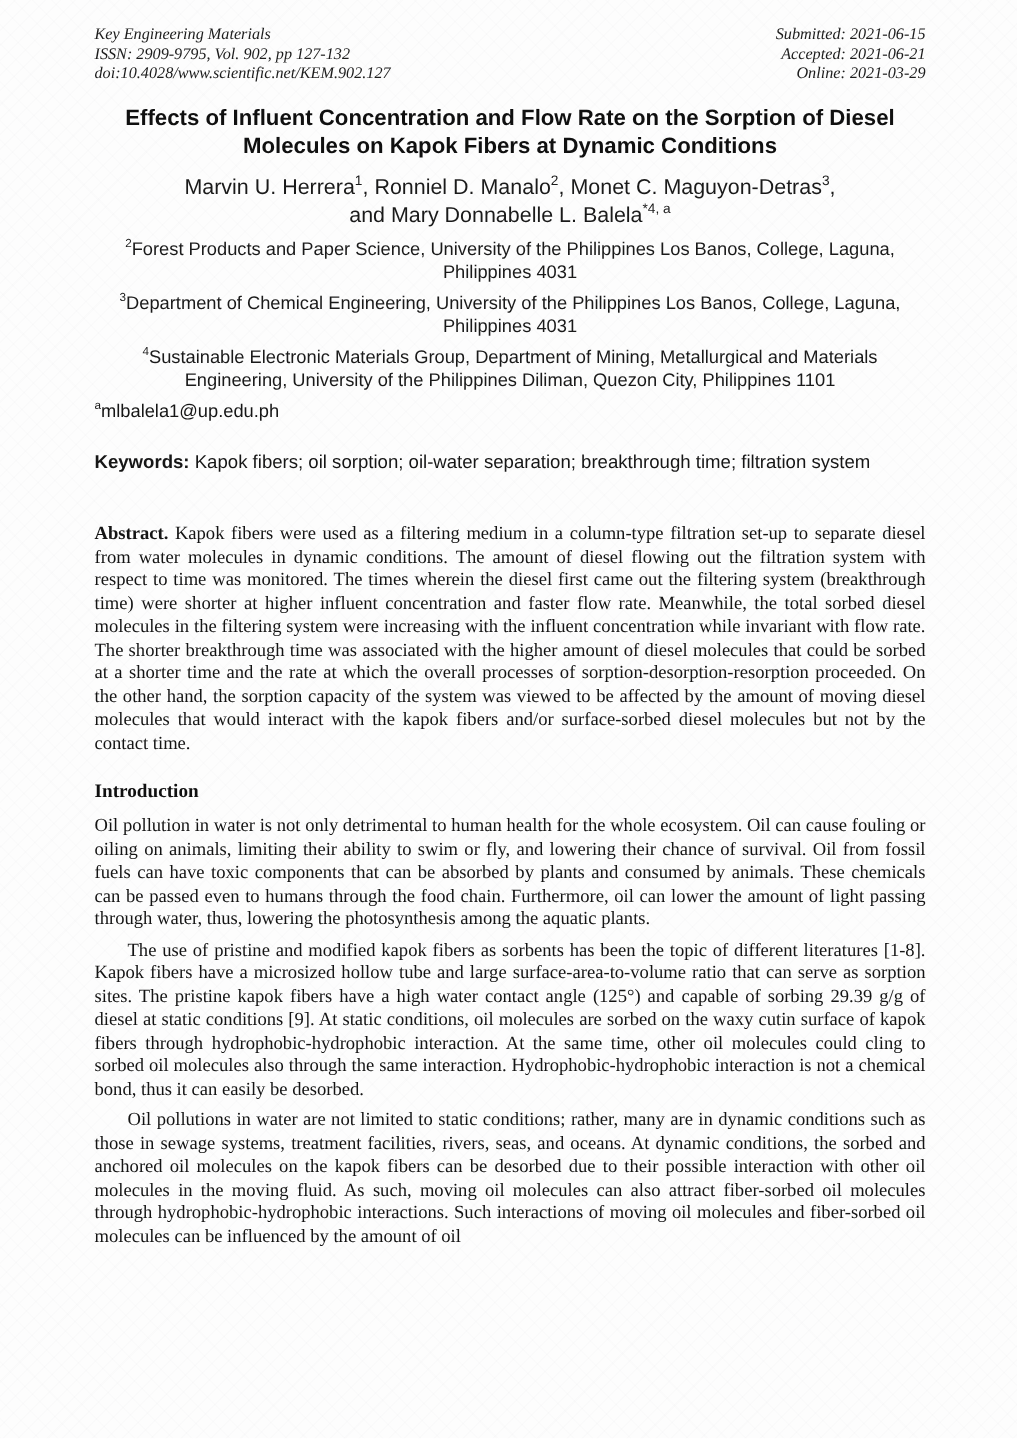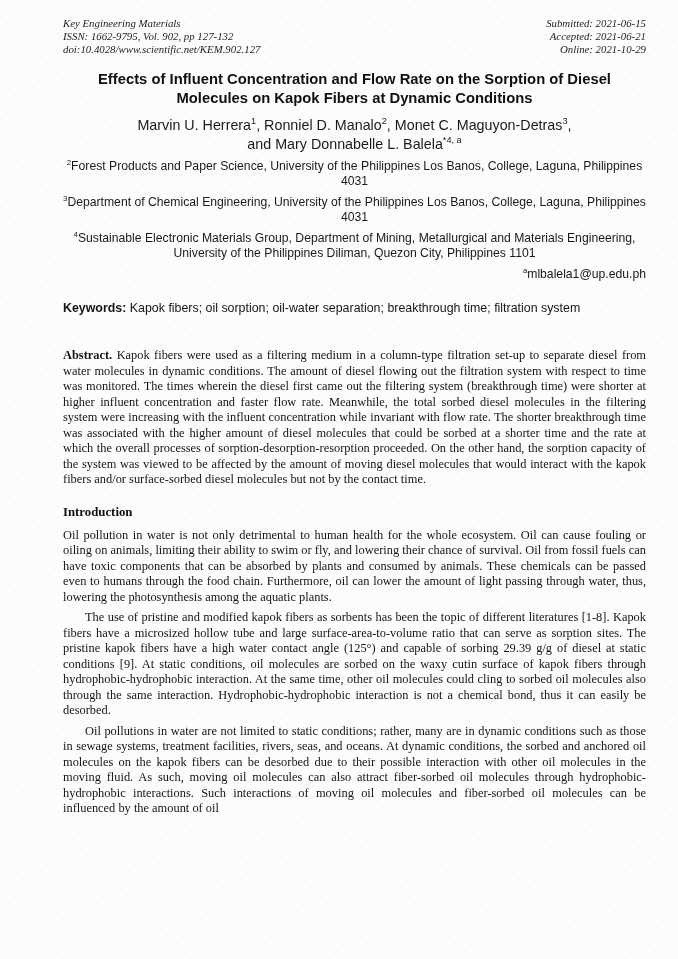--- a/index.html
+++ b/index.html
@@ -1,20 +1,20 @@
 <!DOCTYPE html>
 <html><head>
 <meta charset="utf-8">
 <style>
   html, body { margin: 0; padding: 0; background: #ffffff; }
   body { width: 678px; height: 959px; }
   .page {
     box-sizing: border-box;
     width: 678px; height: 959px;
-    padding: 17px 32px 0 63px;
+    padding: 17px 61px 0 63px;
     overflow: hidden;
     background-color: #fdfdfd;
     background-image:
       repeating-linear-gradient(135deg, rgba(140,140,150,0.025) 0 1px, transparent 1px 7px),
       repeating-linear-gradient(45deg, rgba(140,140,150,0.02) 0 1px, transparent 1px 9px);
     color: #161616;
   }
   .jheader {
     display: flex;
     justify-content: space-between;
@@ -36,21 +36,21 @@
   }
   .authors sup, .affil sup, .email sup { font-size: 64%; line-height: 0; }
   .affil {
     font: 12.2px/15px "Liberation Sans", sans-serif;
     text-align: center;
     margin: 6px 0 0 0;
     color: #1a1a1a;
   }
   .email {
     font: 12.2px/15px "Liberation Sans", sans-serif;
-    text-align: right;
+    text-align: left;
     margin: 6px 0 16px 0;
   }
   .keywords {
     font: 12.4px/15px "Liberation Sans", sans-serif;
     margin: 19px 0 0 0;
   }
   .kw-label { font-weight: bold; }
   .body-p {
     font: 12.4px/15.5px "Liberation Serif", serif;
     text-align: justify;
@@ -68,27 +68,27 @@
   .indent { text-indent: 22px; margin-top: 5px; }
 </style>
 </head>
 <body>
 
 <div class="page">
 
   <header class="jheader">
     <div class="jleft">
       <div>Key Engineering Materials</div>
-      <div>ISSN: 1662-9795, Vol. 902, pp 127-132</div>
+      <div>ISSN: 2909-9795, Vol. 902, pp 127-132</div>
       <div>doi:10.4028/www.scientific.net/KEM.902.127</div>
     </div>
     <div class="jright">
       <div>Submitted: 2021-06-15</div>
       <div>Accepted: 2021-06-21</div>
-      <div>Online: 2021-10-29</div>
+      <div>Online: 2021-03-29</div>
     </div>
   </header>
 
   <h1 class="title">Effects of Influent Concentration and Flow Rate on the Sorption of Diesel Molecules on Kapok Fibers at Dynamic Conditions</h1>
 
   <div class="authors">
     <span><span>Marvin U. Herrera</span><sup>1</sup><span>, </span></span>
     <span><span>Ronniel D. Manalo</span><sup>2</sup><span>, </span></span>
     <span><span>Monet C. Maguyon-Detras</span><sup>3</sup><span>,</span></span><br>
     <span><span>and </span><span>Mary Donnabelle L. Balela</span><sup>*4, a</sup></span>

